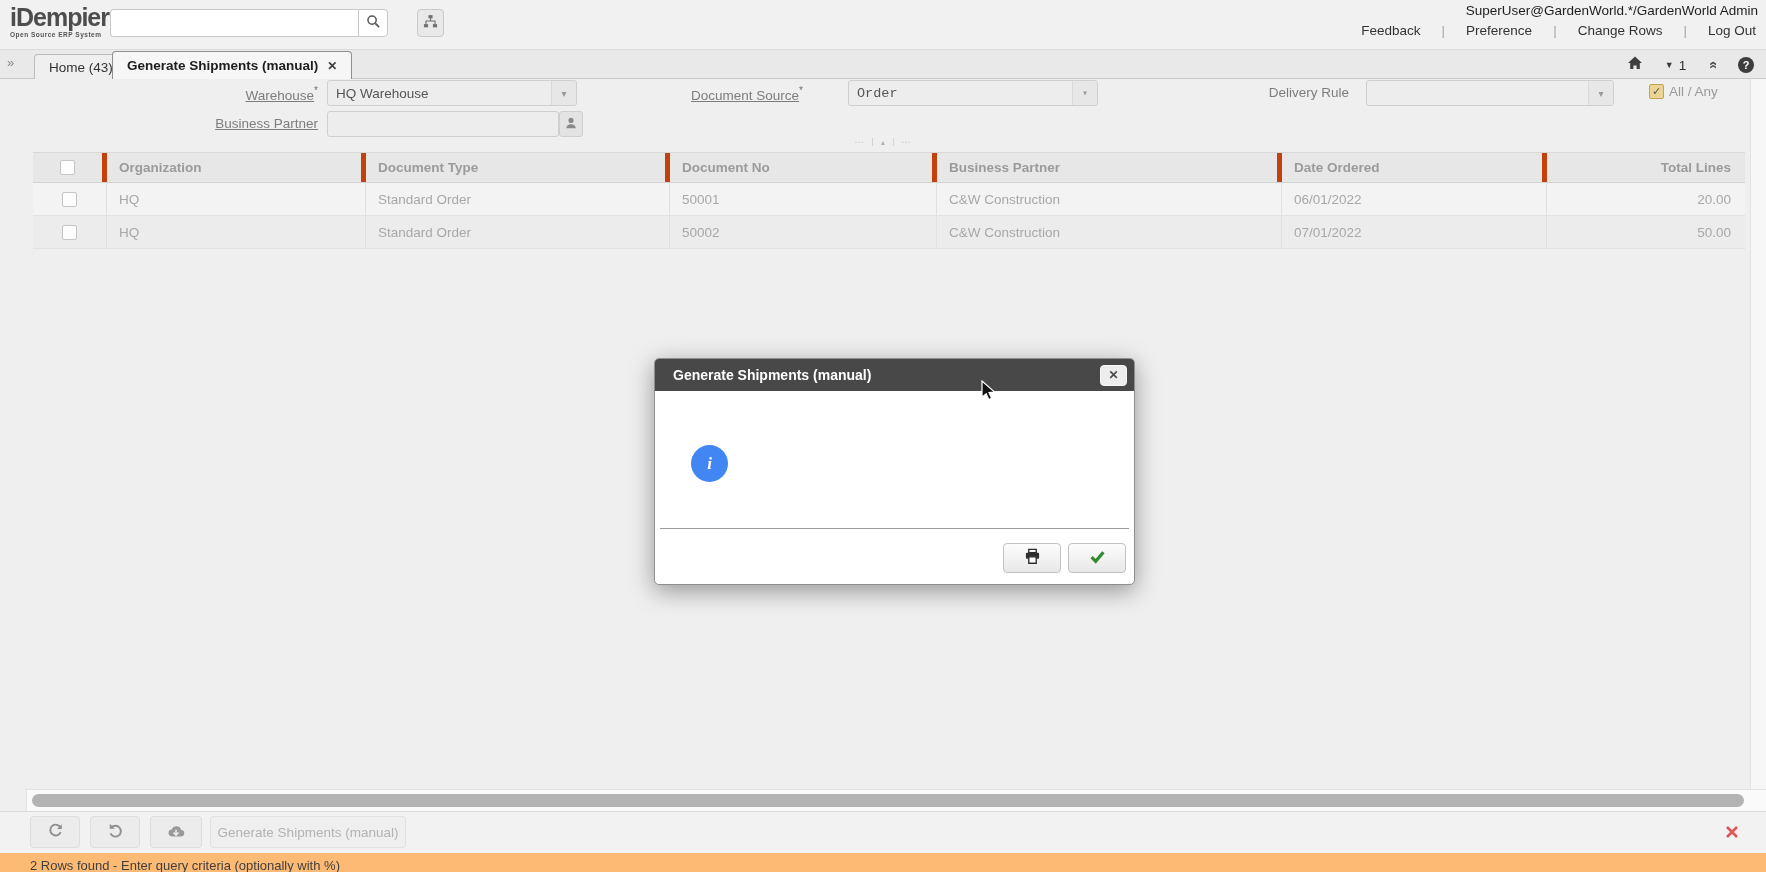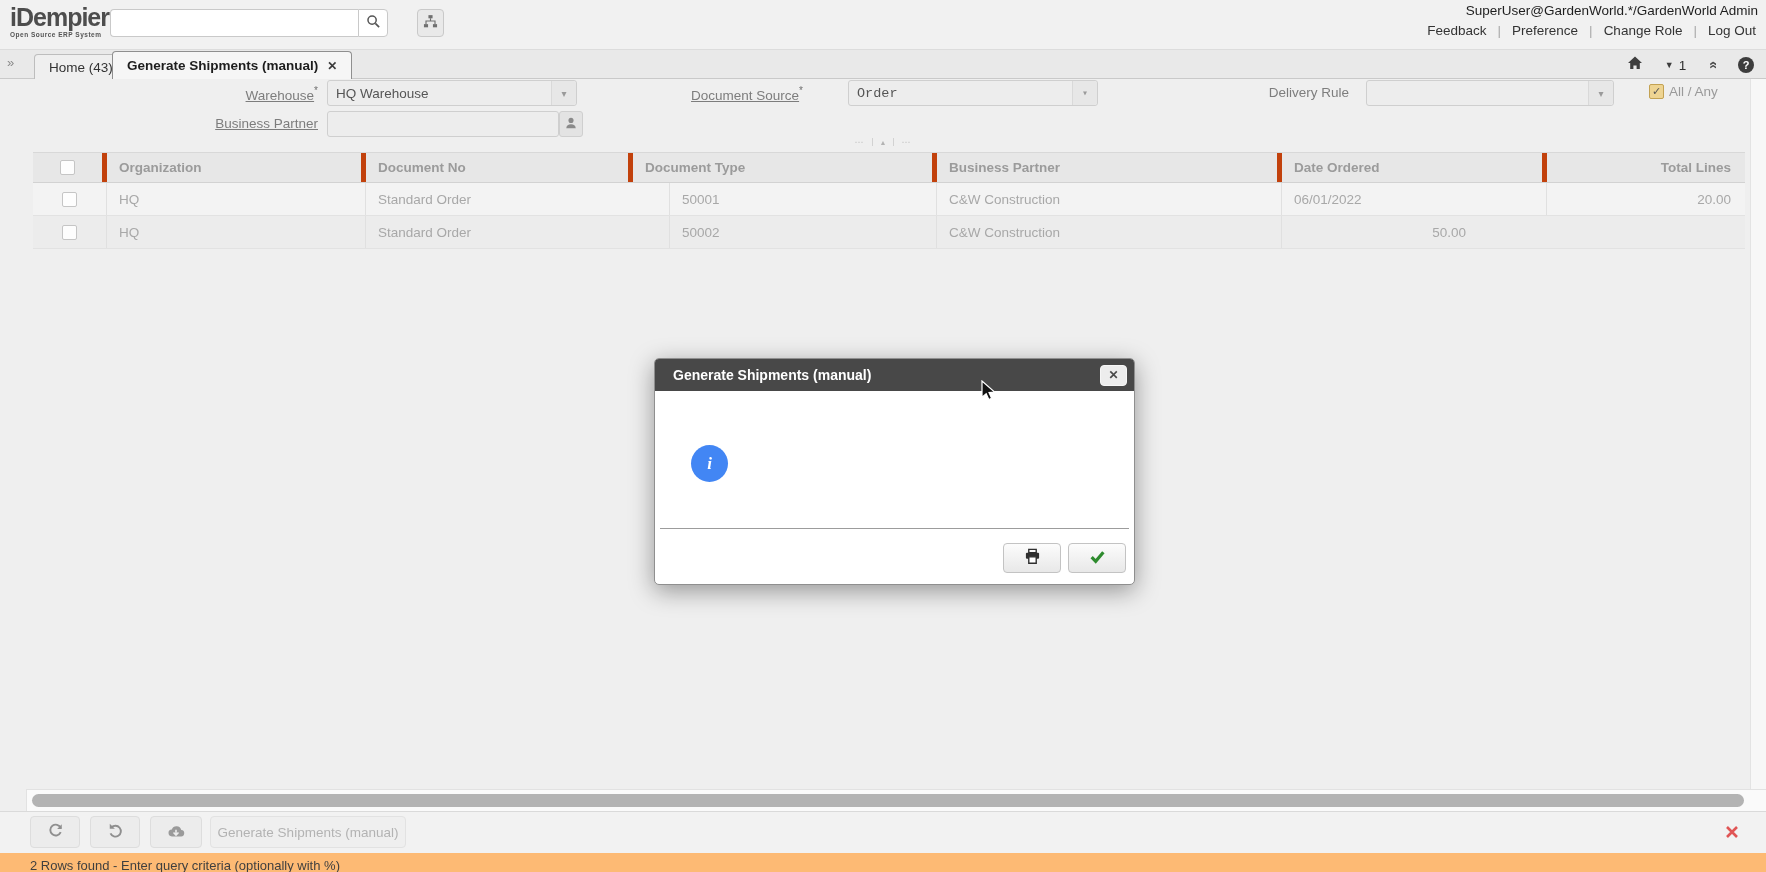--- a/index.html
+++ b/index.html
@@ -11,21 +11,21 @@
   .logo { position:absolute; left:10px; top:5px; color:#4d4d4d; line-height:1; }
   .logo-title { font-size:25px; font-weight:bold; letter-spacing:-1px; }
   .logo-sub { font-size:6.5px; font-weight:bold; letter-spacing:.5px; margin-top:2px; color:#555; }
   .search-group { position:absolute; left:110px; top:9px; display:flex; }
   .search-input { width:248px; height:28px; box-sizing:border-box; border:1px solid #c9c9c9; border-right:none; border-radius:4px 0 0 4px; background:#fff; padding:0 8px; font-size:13px; outline:none; font-family:inherit; }
   .search-btn { width:30px; height:28px; box-sizing:border-box; border:1px solid #c9c9c9; border-radius:0 4px 4px 0; background:#fff; display:flex; align-items:center; justify-content:center; cursor:pointer; padding:0; }
   .sitemap-btn { position:absolute; left:417px; top:9px; width:27px; height:28px; box-sizing:border-box; border:1px solid #c9c9c9; border-radius:4px; background:#e9e9e9; display:flex; align-items:center; justify-content:center; cursor:pointer; padding:0; }
   .user-block { position:absolute; right:8px; top:3px; text-align:right; }
   .user-info { font-size:13.5px; color:#1e1e1e; }
   .user-menu { margin-top:5px; font-size:13.5px; color:#333; display:flex; justify-content:flex-end; align-items:center; }
-  .user-menu a { color:#333; text-decoration:none; margin:0 11px; cursor:pointer; }
+  .user-menu a { color:#333; text-decoration:none; margin:0 21px; cursor:pointer; }
   .user-menu a:last-child { margin-right:2px; }
   .menu-sep { color:#a9a9a9; }
 
   
   .tabbar { position:absolute; top:50px; left:0; right:0; height:28px; background:#e9e9e9; border-bottom:1px solid #c9c9c9; }
   .tab-overflow { position:absolute; left:7px; top:5px; color:#8a8a8a; font-size:13px; cursor:pointer; }
   .tab { position:absolute; box-sizing:border-box; border:1px solid #bdbdbd; border-bottom:none; border-radius:4px 4px 0 0; font-size:13.5px; display:flex; align-items:center; gap:9px; padding:0 14px; cursor:pointer; }
   .tab.home { left:34px; top:4px; height:25px; background:#efefef; color:#333; }
   .tab.active { left:112px; top:1px; height:28px; background:#f6f6f6; color:#1d1d1d; font-weight:bold; border-color:#8f8f8f; z-index:2; }
   .tab-close { font-size:12px; font-weight:bold; color:#3c3c3c; background:none; border:none; padding:0; cursor:pointer; line-height:1; }
@@ -130,21 +130,21 @@
           </svg>
       </span>
     </button>
     <div class="user-block">
       <div class="user-info">SuperUser@GardenWorld.*/GardenWorld Admin</div>
       <nav class="user-menu">
         <a>Feedback</a>
           <span class="menu-sep">|</span>
         <a>Preference</a>
           <span class="menu-sep">|</span>
-        <a>Change Role</a>
+        <a>Change Rows</a>
           <span class="menu-sep">|</span>
         <a>Log Out</a>
       </nav>
     </div>
   </header>
 
   <div class="tabbar">
     <span class="tab-overflow">»</span>
     <div class="tab home">
       <span>Home (43)</span>
@@ -219,22 +219,22 @@
     <span class="vbar"></span>
     <span class="dots">⋯</span>
   </div>
 
   <div class="grid">
     <div class="grid-header">
       <div class="cell c0">
           <span class="cbx"></span>
         </div>
       <div class="cell c1">Organization</div>
+      <div class="cell c2">Document Type</div>
       <div class="cell c3">Document No</div>
-      <div class="cell c2">Document Type</div>
       <div class="cell c4">Business Partner</div>
       <div class="cell c5">Date Ordered</div>
       <div class="cell c6">Total Lines</div>
     </div>
     <div class="grid-row row-a">
       <div class="cell c0">
           <span class="cbx"></span>
         </div>
       <div class="cell c1">HQ</div>
       <div class="cell c2">Standard Order</div>
@@ -244,20 +244,21 @@
       <div class="cell c6">20.00</div>
     </div>
     <div class="grid-row row-b">
       <div class="cell c0">
           <span class="cbx"></span>
         </div>
       <div class="cell c1">HQ</div>
       <div class="cell c2">Standard Order</div>
       <div class="cell c3">50002</div>
       <div class="cell c4">C&amp;W Construction</div>
+      <div class="cell c5">07/01/2022</div>
       <div class="cell c6">50.00</div>
     </div>
   </div>
 
   <div class="vscroll"></div>
 
   <div class="dialog">
     <div class="dialog-header">
       <span class="dialog-title">Generate Shipments (manual)</span>
       <button class="dialog-close">✕</button>

